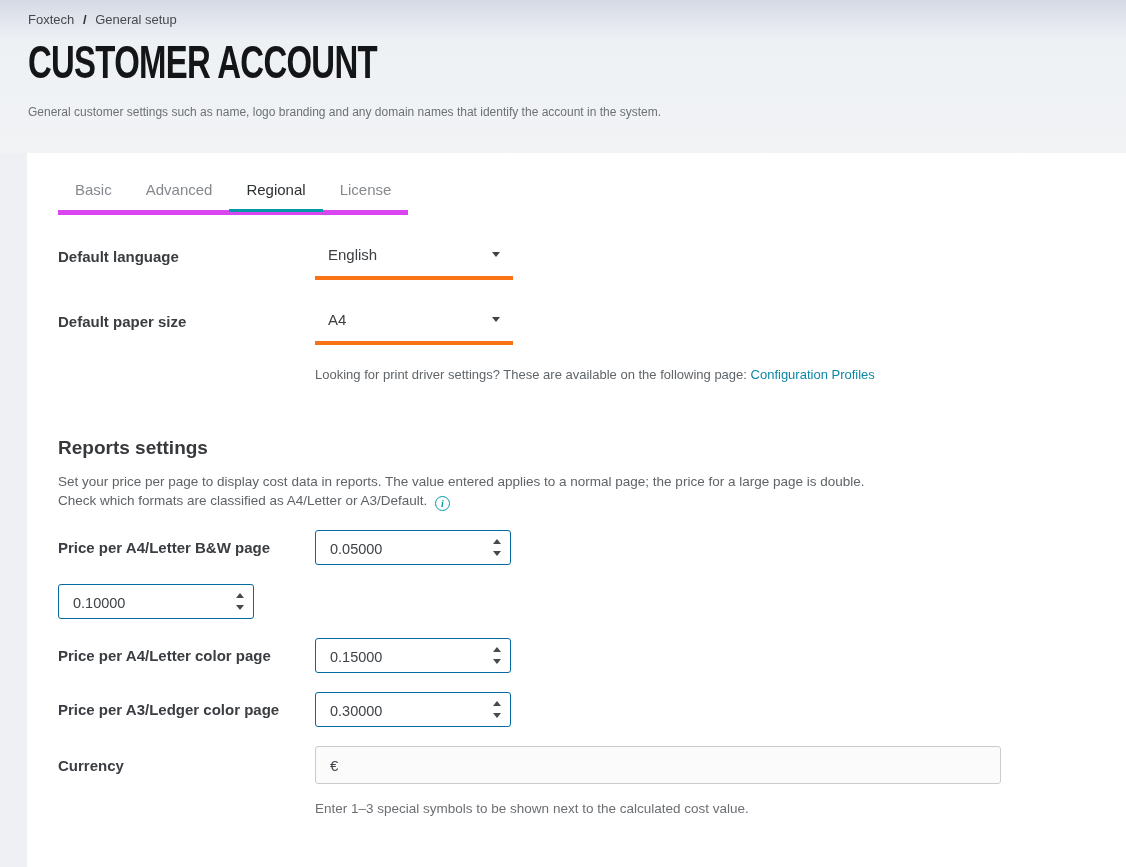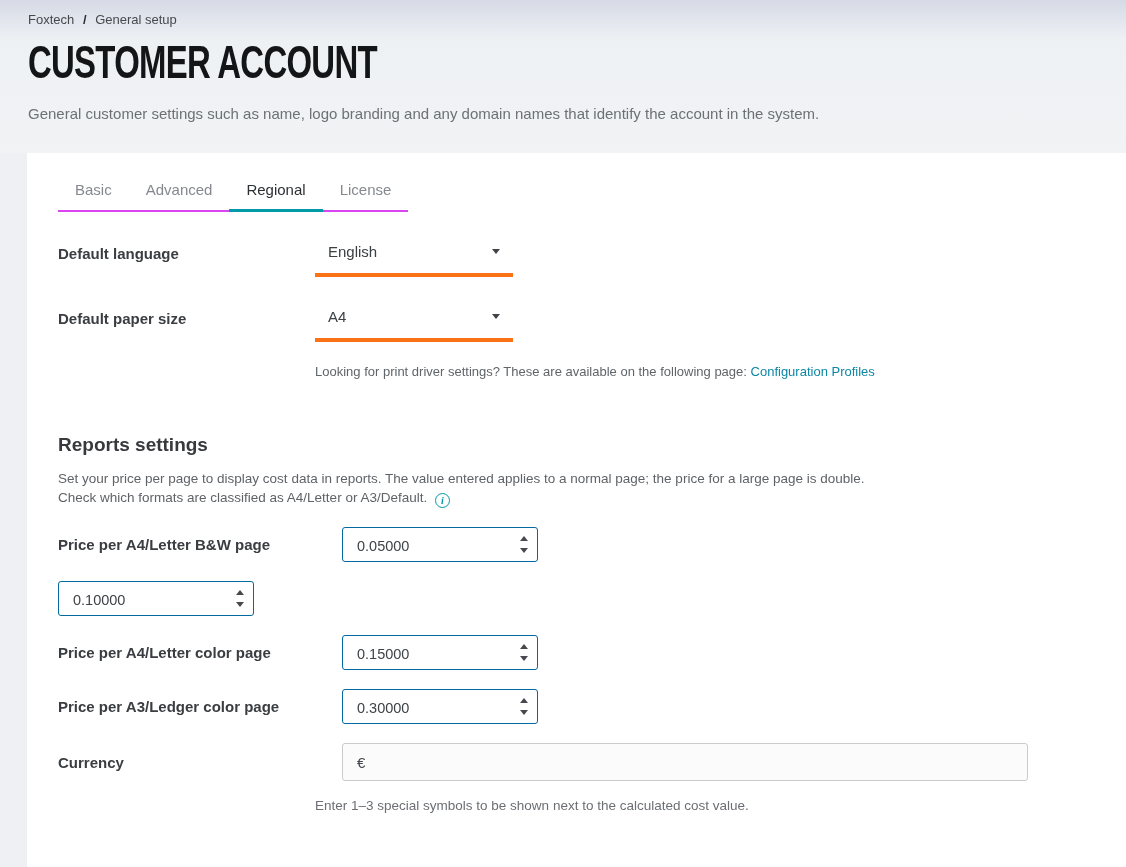--- a/index.html
+++ b/index.html
@@ -22,52 +22,52 @@
     margin-top: 15px;
     font-size: 47px;
     line-height: 40px;
     font-weight: 700;
     letter-spacing: -1px;
     color: #131517;
     transform: scaleX(0.70);
     transform-origin: 0 50%;
     white-space: nowrap;
   }
-  .page-desc { margin-top: 23px; font-size: 15px; color: #6d7175; }
+  .page-desc { margin-top: 23px; font-size: 12px; color: #6d7175; }
 
   .card {
     margin-left: 27px;
     width: 1099px;
     min-height: 714px;
     background: #ffffff;
     padding: 22px 40px 40px 31px;
   }
 
   
-  .tabs { display: flex; width: max-content; border-bottom: 2px solid #d946ef; }
+  .tabs { display: flex; width: max-content; border-bottom: 5px solid #d946ef; }
   .tab {
     position: relative;
     padding: 6px 17px 12px;
     font-size: 15px;
     color: #85898e;
     cursor: pointer;
     white-space: nowrap;
   }
   .tab.active { color: #2d3033; }
   .tab.active::after {
     content: "";
     position: absolute;
     left: 0; right: 0; bottom: -2px;
     height: 3px;
     background: #009aa8;
   }
 
   
   .row { display: flex; align-items: flex-start; }
-  .row.center { align-items: center; gap: 27px; }
+  .row.center { align-items: center; }
   .field-label {
     width: 257px;
     font-size: 15px;
     font-weight: 700;
     color: #3a3d41;
     flex-shrink: 0;
   }
   .select-row { margin-top: 26px; }
   .select-row .field-label { padding-top: 7px; }
   .select {

